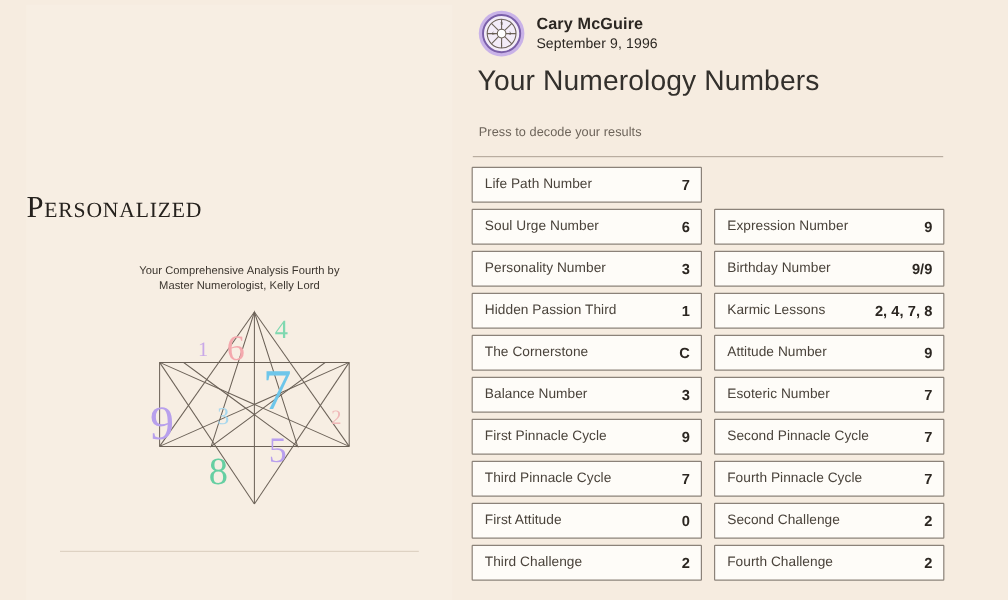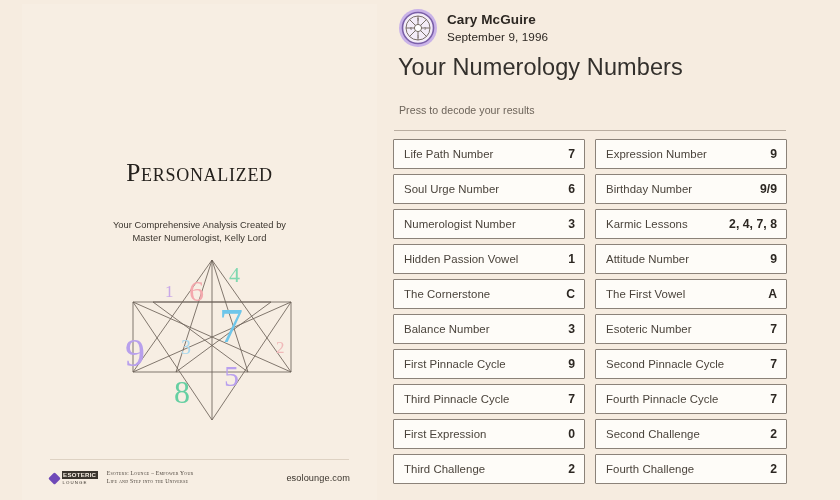--- a/index.html
+++ b/index.html
@@ -31,21 +31,21 @@
     width: 355px;
     height: 496px;
     background: #f7eee3;
     overflow: hidden;
   }
   .report-title {
     position: absolute;
     top: 152px;
     left: 0;
     width: 355px;
-    text-align: center;
+    text-align: left;
     font-family: "Liberation Serif", serif;
     font-size: 25.5px;
     line-height: 33px;
     color: #25211d;
     font-variant: small-caps;
     letter-spacing: 0.7px;
   }
   .report-title .ln {
     display: block;
     white-space: nowrap;
@@ -256,21 +256,21 @@
 
 <div class="screen">
 
   <div class="report-card">
 
     <div class="report-title">
       <span class="ln">Personalized</span>
     </div>
 
     <div class="report-sub">
-      <span>Your Comprehensive Analysis Created by</span>
+      <span>Your Comprehensive Analysis Fourth by</span>
       <span>Master Numerologist, Kelly Lord</span>
     </div>
 
     <div class="star-wrap">
       <svg width="190" height="172" viewBox="0 0 190 172">
         <g stroke="#6b6157" stroke-width="0.85" fill="none">
 
           <polygon points="95,6 131,118 36,48 154,48 59,118"></polygon>
 
           <line x1="16" y1="48" x2="174" y2="48"></line>
@@ -296,34 +296,20 @@
           <div class="enn-num" style="left: 107px; top: 107px; font-size: 30px; color: rgb(185, 160, 238);">5</div>
           <div class="enn-num" style="left: 72px; top: 22px; font-size: 30px; color: rgb(244, 168, 173);">6</div>
           <div class="enn-num" style="left: 102px; top: 48px; font-size: 48px; color: rgb(110, 198, 234);">7</div>
           <div class="enn-num" style="left: 57px; top: 122px; font-size: 32px; color: rgb(102, 207, 162);">8</div>
           <div class="enn-num" style="left: 8px; top: 79px; font-size: 40px; color: rgb(184, 160, 236);">9</div>
         </div>
     </div>
 
     <div class="card-footer-rule"></div>
 
-    <div class="footer-row">
-      <div class="brand-mark">
-        <div class="brand-diamond"></div>
-        <div class="brand-words">
-          <div class="brand-top">ESOTERIC</div>
-          <div class="brand-bot">LOUNGE</div>
-        </div>
-      </div>
-      <div class="footer-tag">
-        <span>Esoteric Lounge – Empower Your</span>
-        <span>Life and Step into the Universe</span>
-      </div>
-      <div class="footer-site">esolounge.com</div>
-    </div>
   </div>
 
   <div class="panel">
 
     <div class="profile">
       <svg class="avatar" viewBox="0 0 40 40">
         <circle cx="20" cy="20" r="19" fill="#c9b2e8"></circle>
         <circle cx="20" cy="20" r="15.5" fill="#f3ecf8" stroke="#7a5fa8" stroke-width="1.6"></circle>
         <circle cx="20" cy="20" r="12" fill="none" stroke="#6b6157" stroke-width="0.9"></circle>
         <circle cx="20" cy="20" r="3.6" fill="#fff" stroke="#6b6157" stroke-width="0.9"></circle>
@@ -358,45 +344,45 @@
       <div class="col" id="col-left">
           <div class="num-btn">
             <span class="num-label">Life Path Number</span>
             <span class="num-value">7</span>
           </div>
           <div class="num-btn">
             <span class="num-label">Soul Urge Number</span>
             <span class="num-value">6</span>
           </div>
           <div class="num-btn">
-            <span class="num-label">Numerologist Number</span>
+            <span class="num-label">Personality Number</span>
             <span class="num-value">3</span>
           </div>
           <div class="num-btn">
-            <span class="num-label">Hidden Passion Vowel</span>
+            <span class="num-label">Hidden Passion Third</span>
             <span class="num-value">1</span>
           </div>
           <div class="num-btn">
             <span class="num-label">The Cornerstone</span>
             <span class="num-value">C</span>
           </div>
           <div class="num-btn">
             <span class="num-label">Balance Number</span>
             <span class="num-value">3</span>
           </div>
           <div class="num-btn">
             <span class="num-label">First Pinnacle Cycle</span>
             <span class="num-value">9</span>
           </div>
           <div class="num-btn">
             <span class="num-label">Third Pinnacle Cycle</span>
             <span class="num-value">7</span>
           </div>
           <div class="num-btn">
-            <span class="num-label">First Expression</span>
+            <span class="num-label">First Attitude</span>
             <span class="num-value">0</span>
           </div>
           <div class="num-btn">
             <span class="num-label">Third Challenge</span>
             <span class="num-value">2</span>
           </div>
         </div>
       <div class="col" id="col-right">
           <div class="num-btn">
             <span class="num-label">Expression Number</span>
@@ -406,24 +392,20 @@
             <span class="num-label">Birthday Number</span>
             <span class="num-value">9/9</span>
           </div>
           <div class="num-btn">
             <span class="num-label">Karmic Lessons</span>
             <span class="num-value">2, 4, 7, 8</span>
           </div>
           <div class="num-btn">
             <span class="num-label">Attitude Number</span>
             <span class="num-value">9</span>
-          </div>
-          <div class="num-btn">
-            <span class="num-label">The First Vowel</span>
-            <span class="num-value">A</span>
           </div>
           <div class="num-btn">
             <span class="num-label">Esoteric Number</span>
             <span class="num-value">7</span>
           </div>
           <div class="num-btn">
             <span class="num-label">Second Pinnacle Cycle</span>
             <span class="num-value">7</span>
           </div>
           <div class="num-btn">

